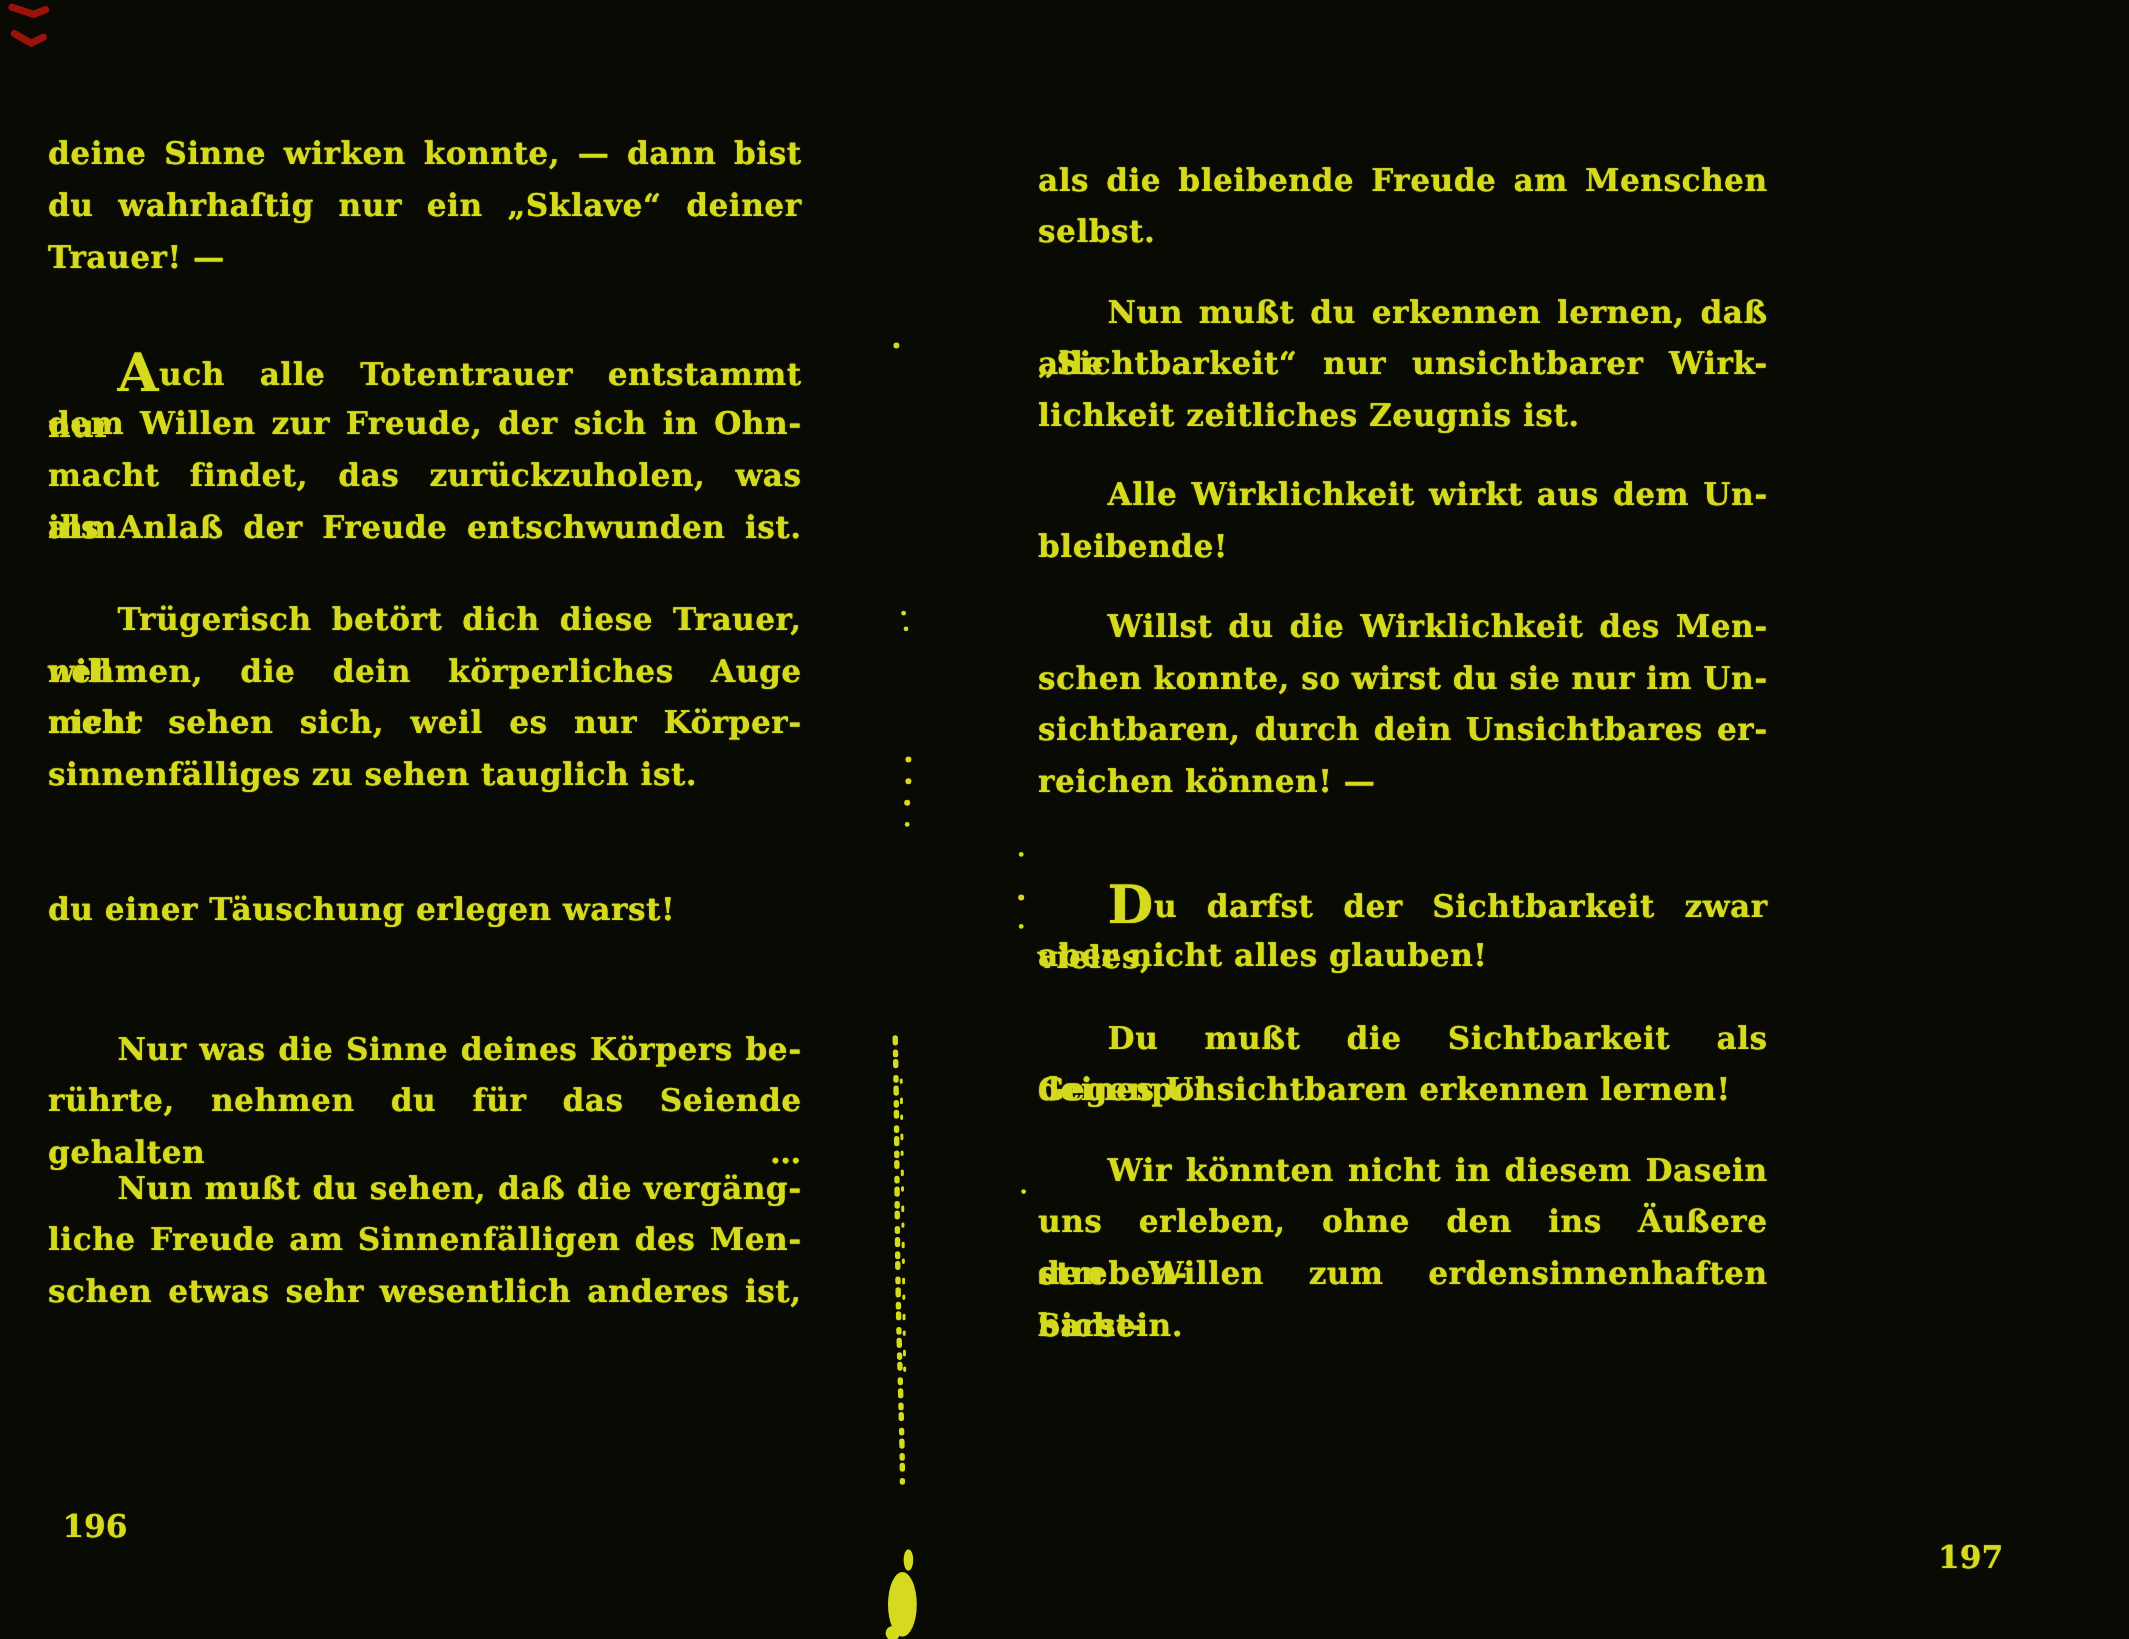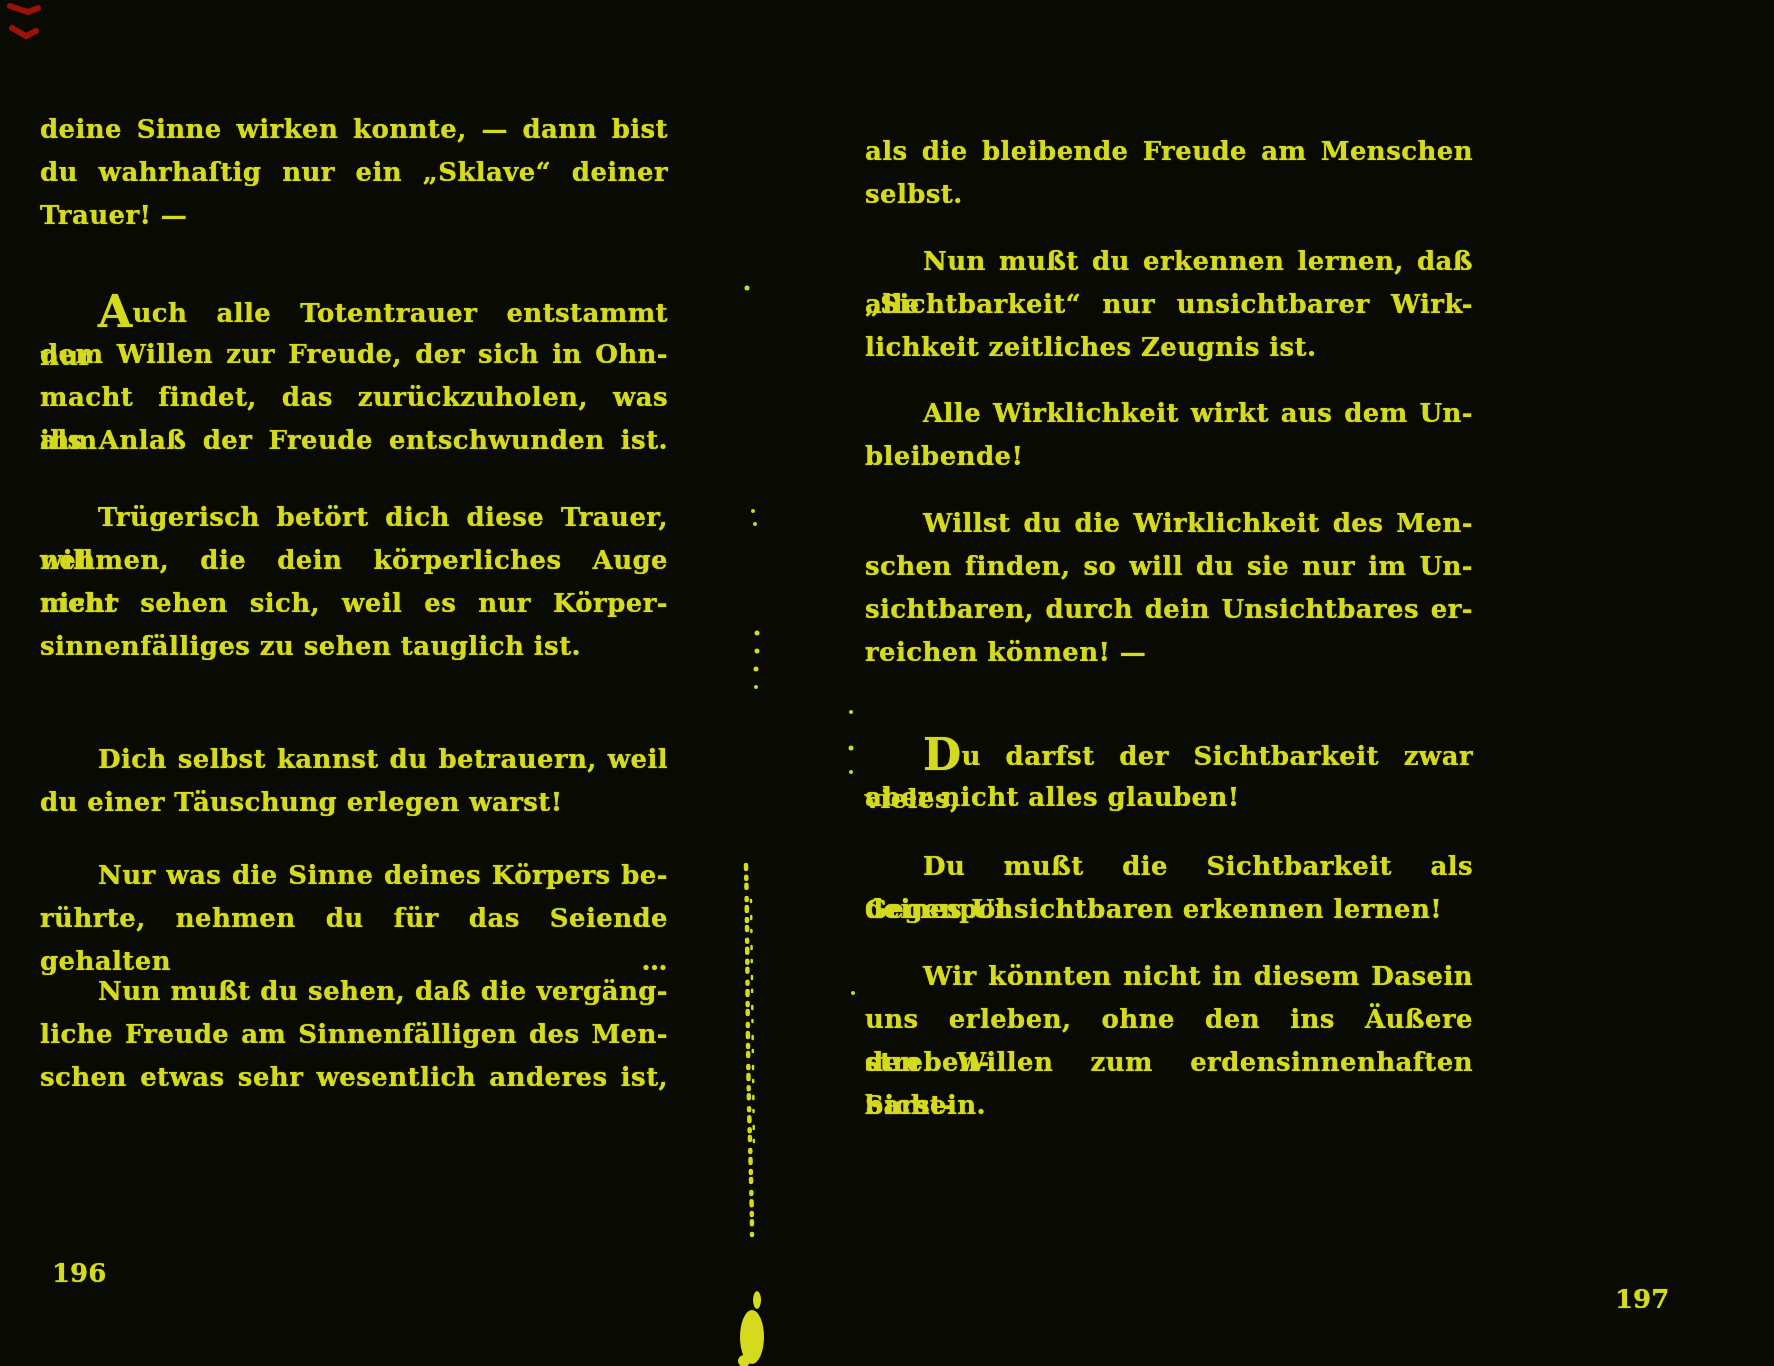--- a/index.html
+++ b/index.html
@@ -55,21 +55,20 @@
   </div>
 
   <div class="para" style="top:496px">
     <div class="ln j ind">Trügerisch betört dich diese Trauer, will</div>
     <div class="ln j">nehmen, die dein körperliches Auge nicht</div>
     <div class="ln j">mehr sehen sich, weil es nur Körper-</div>
     <div class="ln">sinnenfälliges zu sehen tauglich ist.</div>
   </div>
 
   <div class="para" style="top:738px">
-    <div class="ln j ind">Dich selbst kannst du betrauern, weil</div>
     <div class="ln">du einer Täuschung erlegen warst!</div>
   </div>
 
   <div class="para" style="top:854px">
     <div class="ln j ind">Nur was die Sinne deines Körpers be-</div>
     <div class="ln j">rührte, nehmen du für das Seiende gehalten …</div>
   </div>
 
   <div class="para" style="top:970px">
     <div class="ln j ind">Nun mußt du sehen, daß die vergäng-</div>
@@ -93,21 +92,21 @@
     <div class="ln">lichkeit zeitliches Zeugnis ist.</div>
   </div>
 
   <div class="para" style="top:392px">
     <div class="ln j ind">Alle Wirklichkeit wirkt aus dem Un-</div>
     <div class="ln">bleibende!</div>
   </div>
 
   <div class="para" style="top:502px">
     <div class="ln j ind">Willst du die Wirklichkeit des Men-</div>
-    <div class="ln j">schen finden, so will du sie nur im Un-</div>
+    <div class="ln j">schen konnte, so wirst du sie nur im Un-</div>
     <div class="ln j">sichtbaren, durch dein Unsichtbares er-</div>
     <div class="ln">reichen können! —</div>
   </div>
 
   <div class="para" style="top:733px">
     <div class="ln j ind"><span class="initcap">D</span><span>u darfst der Sichtbarkeit zwar vieles,</span></div>
     <div class="ln">aber nicht alles glauben!</div>
   </div>
 
   <div class="para" style="top:845px">

